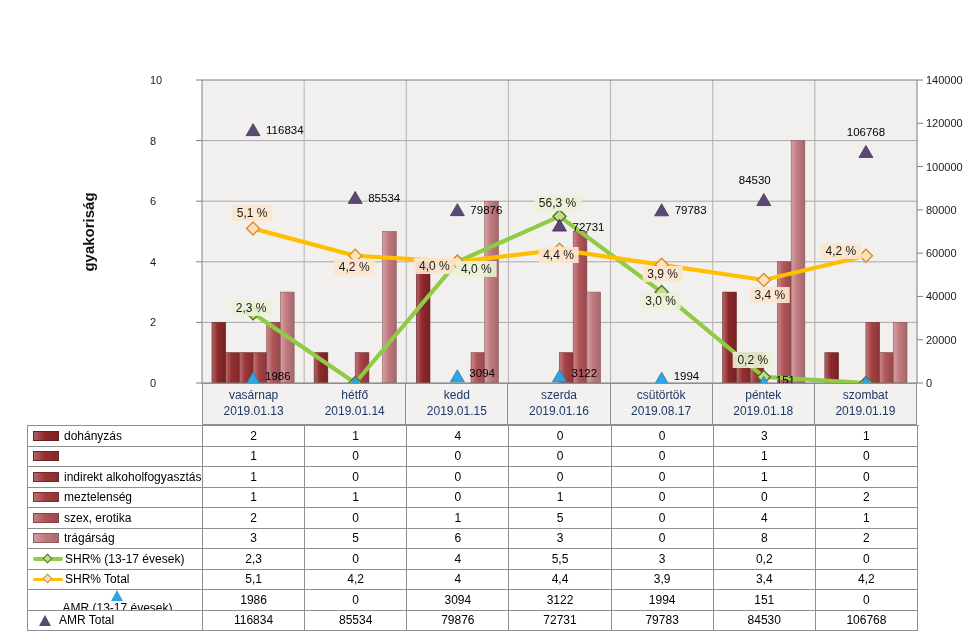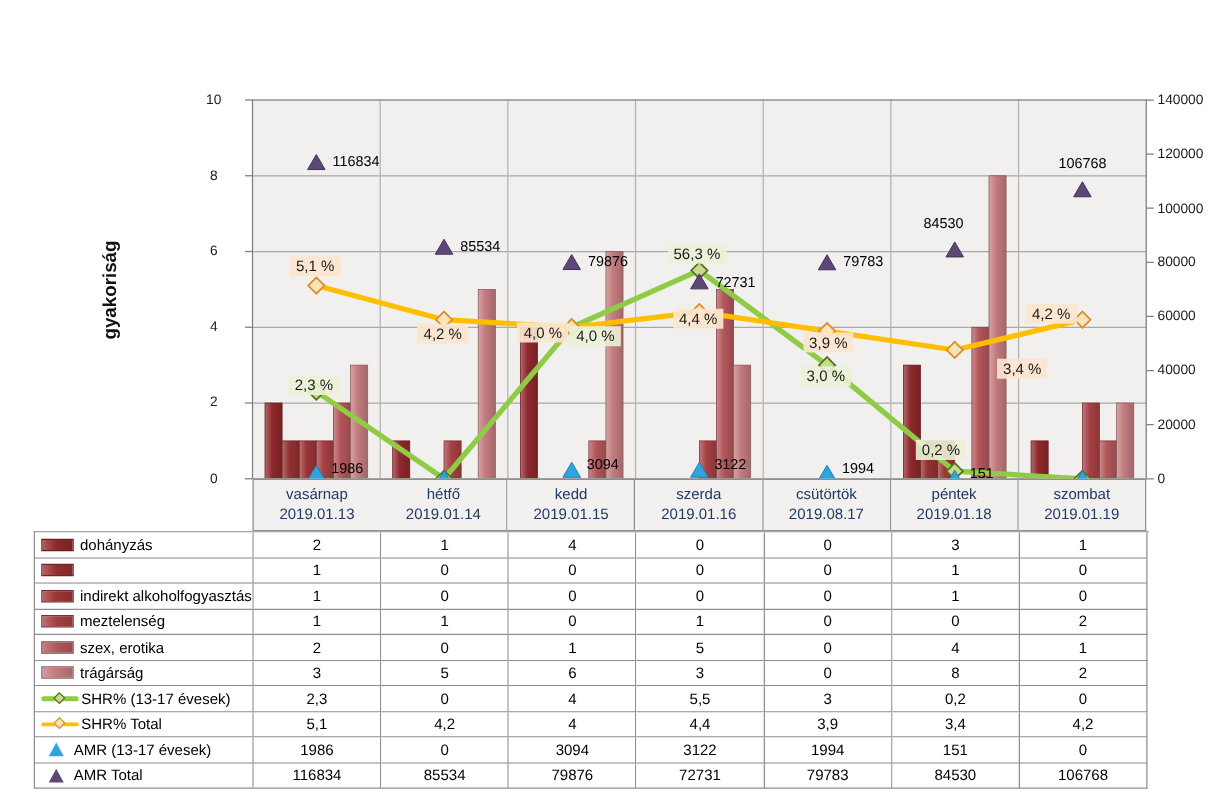--- a/index.html
+++ b/index.html
@@ -3,21 +3,21 @@
 <meta charset="utf-8">
 <style>
   html,body{margin:0;padding:0;background:#fff;font-family:"Liberation Sans",sans-serif;}
   .canvas{position:relative;width:974px;height:635px;background:#fff;overflow:hidden;}
   .title{position:absolute;top:8px;left:0;width:100%;text-align:center;
          font-weight:bold;font-size:15px;line-height:21px;color:#111;}
   .yaxis-title{position:absolute;left:88px;top:232px;transform:translate(-50%,-50%) rotate(-90deg);
          font-weight:bold;font-size:15px;color:#111;white-space:nowrap;}
   svg{position:absolute;left:0;top:0;}
   .axis-lbl{position:absolute;font-size:11px;line-height:12px;color:#1a1a1a;white-space:nowrap;}
-  .left-lbl{width:42px;text-align:center;}
+  .left-lbl{width:42px;text-align:left;}
   .plain-lbl{position:absolute;font-size:11.5px;line-height:13px;white-space:nowrap;color:#000;}
   .series-lbl{position:absolute;font-size:12px;line-height:14px;white-space:nowrap;color:#1a1a1a;
          padding:1px 5px;}
   .xhead-cell{position:absolute;box-sizing:border-box;background:#F2F1F0;
          border:1px solid #8F8F8F;border-left:none;color:#1F3864;text-align:center;font-size:12px;}
   .xh-day{margin-top:5px;line-height:13px;}
   .xh-date{margin-top:3px;line-height:13px;}
   .dtable{position:absolute;left:27px;top:425px;border-left:1px solid #8F8F8F;border-top:1px solid #8F8F8F;background:#fff;}
   .drow{display:flex;}
   .dcell{box-sizing:border-box;border-right:1px solid #8F8F8F;border-bottom:1px solid #8F8F8F;
@@ -182,21 +182,21 @@
       <div class="series-lbl" style="background: rgba(234, 242, 214, 0.9); left: 251.071px; top: 308.31px; transform: translate(-50%, -50%);">2,3 %</div>
       <div class="series-lbl" style="background: rgba(234, 242, 214, 0.9); left: 476.357px; top: 268.8px; transform: translate(-50%, -50%);">4,0 %</div>
       <div class="series-lbl" style="background: rgba(234, 242, 214, 0.9); left: 557.5px; top: 203.35px; transform: translate(-50%, -50%);">56,3 %</div>
       <div class="series-lbl" style="background: rgba(234, 242, 214, 0.9); left: 660.643px; top: 301.1px; transform: translate(-50%, -50%);">3,0 %</div>
       <div class="series-lbl" style="background: rgba(234, 242, 214, 0.9); left: 752.786px; top: 359.94px; transform: translate(-50%, -50%);">0,2 %</div>
       <div class="series-lbl" style="background: rgba(252, 229, 206, 0.92); left: 252.071px; top: 213.47px; transform: translate(-50%, -50%);">5,1 %</div>
       <div class="series-lbl" style="background: rgba(252, 229, 206, 0.92); left: 354.214px; top: 266.74px; transform: translate(-50%, -50%);">4,2 %</div>
       <div class="series-lbl" style="background: rgba(252, 229, 206, 0.92); left: 434.357px; top: 265.8px; transform: translate(-50%, -50%);">4,0 %</div>
       <div class="series-lbl" style="background: rgba(252, 229, 206, 0.92); left: 558.5px; top: 254.68px; transform: translate(-50%, -50%);">4,4 %</div>
       <div class="series-lbl" style="background: rgba(252, 229, 206, 0.92); left: 662.643px; top: 273.83px; transform: translate(-50%, -50%);">3,9 %</div>
-      <div class="series-lbl" style="background: rgba(252, 229, 206, 0.92); left: 769.786px; top: 294.98px; transform: translate(-50%, -50%); margin-left: 48px;">3,4 %</div>
+      <div class="series-lbl" style="background: rgba(252, 229, 206, 0.92); left: 769.786px; top: 294.98px; transform: translate(-50%, -50%);">3,4 %</div>
       <div class="series-lbl" style="background: rgba(252, 229, 206, 0.92); left: 840.929px; top: 250.74px; transform: translate(-50%, -50%);">4,2 %</div>
     </div>
   <div id="table-root">
       <div class="xhead-cell" style="left: 202px; top: 383px; width: 103.143px; height: 42px; border-left: 1px solid rgb(143, 143, 143);">
         <div class="xh-day">vasárnap</div>
         <div class="xh-date">2019.01.13</div>
       </div>
       <div class="xhead-cell" style="left: 304.143px; top: 383px; width: 102.143px; height: 42px;">
         <div class="xh-day">hétfő</div>
         <div class="xh-date">2019.01.14</div>
@@ -326,21 +326,21 @@
           </div>
           <div class="dcell" style="width: 102.143px;">5,1</div>
           <div class="dcell" style="width: 102.143px;">4,2</div>
           <div class="dcell" style="width: 102.143px;">4</div>
           <div class="dcell" style="width: 102.143px;">4,4</div>
           <div class="dcell" style="width: 102.143px;">3,9</div>
           <div class="dcell" style="width: 102.143px;">3,4</div>
           <div class="dcell" style="width: 102.143px;">4,2</div>
         </div>
         <div class="drow">
-          <div class="dcell dlabel" style="width: 175px;">
+          <div class="dcell dlabel" style="width: 175px; flex-direction: column;">
             <span class="sw-tri" style="border-bottom: 11px solid rgb(47, 165, 223);"></span>
             <span style="white-space: nowrap;">AMR (13-17 évesek)</span>
           </div>
           <div class="dcell" style="width: 102.143px;">1986</div>
           <div class="dcell" style="width: 102.143px;">0</div>
           <div class="dcell" style="width: 102.143px;">3094</div>
           <div class="dcell" style="width: 102.143px;">3122</div>
           <div class="dcell" style="width: 102.143px;">1994</div>
           <div class="dcell" style="width: 102.143px;">151</div>
           <div class="dcell" style="width: 102.143px;">0</div>

